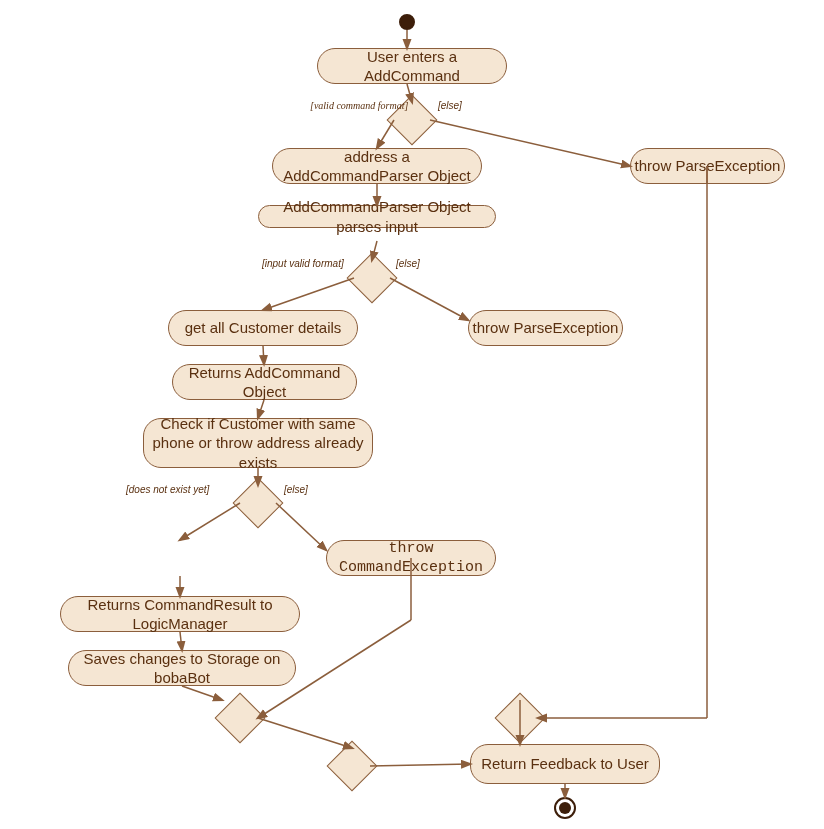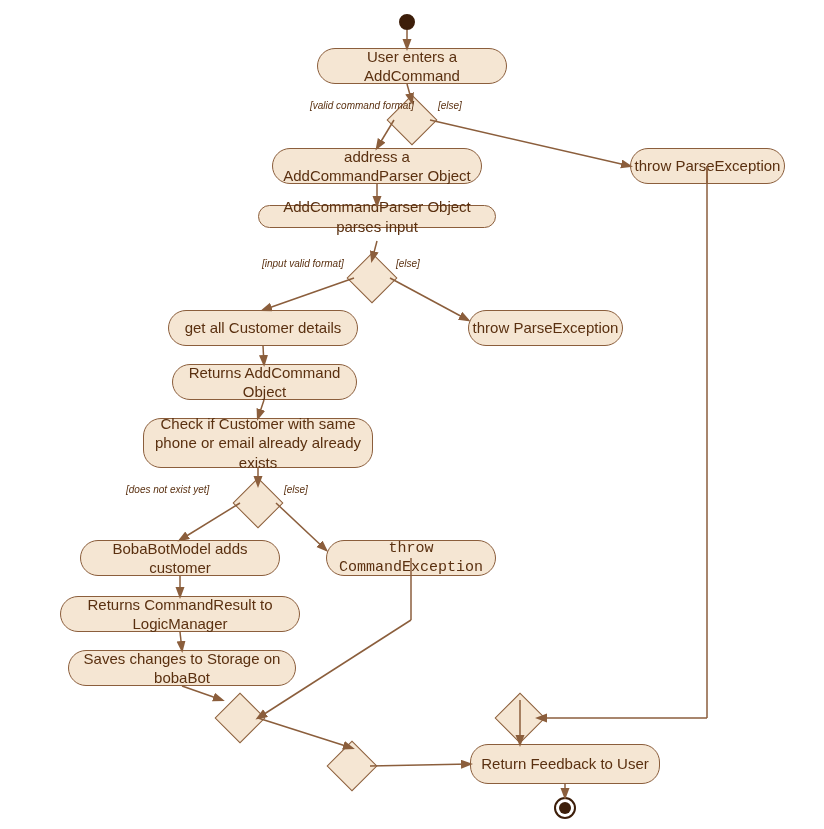--- a/index.html
+++ b/index.html
@@ -122,30 +122,27 @@
   <div class="node rounded" style="left:468px;top:310px;width:155px;height:36px;">
     <span>throw ParseException</span>
   </div>
 
   <div class="node rounded" style="left:172px;top:364px;width:185px;height:36px;">
     <span>Returns AddCommand Object</span>
   </div>
 
   <div class="node rounded" style="left:143px;top:418px;width:230px;height:50px;">
     <span>Check if Customer with same phone
-or email already already exists</span>
+or throw address already exists</span>
   </div>
 
   <div class="diamond-wrap" style="left:240px;top:485px;width:36px;height:36px;">
     <div class="diamond-shape"></div>
   </div>
 
-  <div class="node rounded" style="left:80px;top:540px;width:200px;height:36px;">
-    <span>BobaBotModel adds customer</span>
-  </div>
 
   <div class="node rounded" style="left:326px;top:540px;width:170px;height:36px;font-family:Liberation Mono, monospace;">
     <span>throw CommandException</span>
   </div>
 
   <div class="node rounded" style="left:60px;top:596px;width:240px;height:36px;">
     <span>Returns CommandResult to LogicManager</span>
   </div>
 
   <div class="node rounded" style="left:68px;top:650px;width:228px;height:36px;">
@@ -165,21 +162,21 @@
   </div>
 
   <div class="node rounded" style="left:470px;top:744px;width:190px;height:40px;">
     <span>Return Feedback to User</span>
   </div>
 
   <div class="circle-end-outer" style="left:554px;top:797px;">
     <div class="circle-end-inner"></div>
   </div>
 
-  <div class="label-text" style="left:310px;top:100px;">[valid command format]</div>
+  <div class="label-text" style="left:310px;top:100px;font-family:Liberation Serif, serif;">[valid command format]</div>
   <div class="label-text" style="left:438px;top:100px;">[else]</div>
   <div class="label-text" style="left:262px;top:258px;">[input valid format]</div>
   <div class="label-text" style="left:396px;top:258px;">[else]</div>
   <div class="label-text" style="left:126px;top:484px;">[does not exist yet]</div>
   <div class="label-text" style="left:284px;top:484px;">[else]</div>
 
   <svg id="arrows">
     <defs>
       <marker id="arr" markerWidth="8" markerHeight="8" refX="6" refY="3" orient="auto">
         <path d="M0,0 L0,6 L8,3 z" fill="#8b5e3c"></path>

